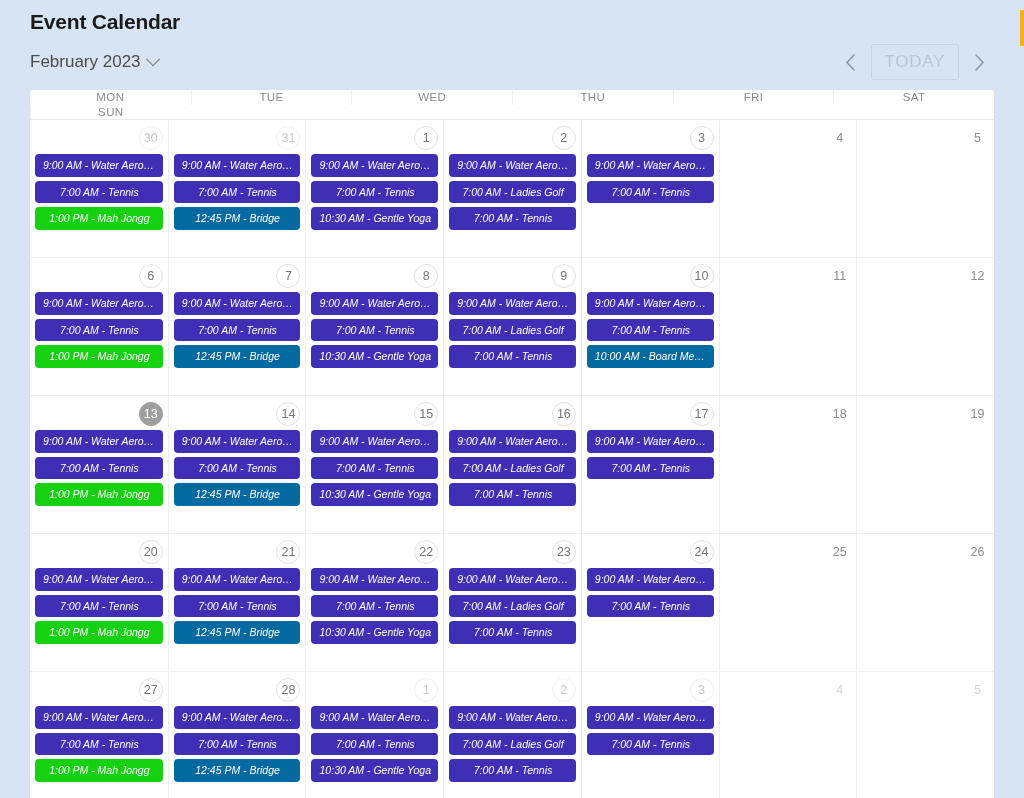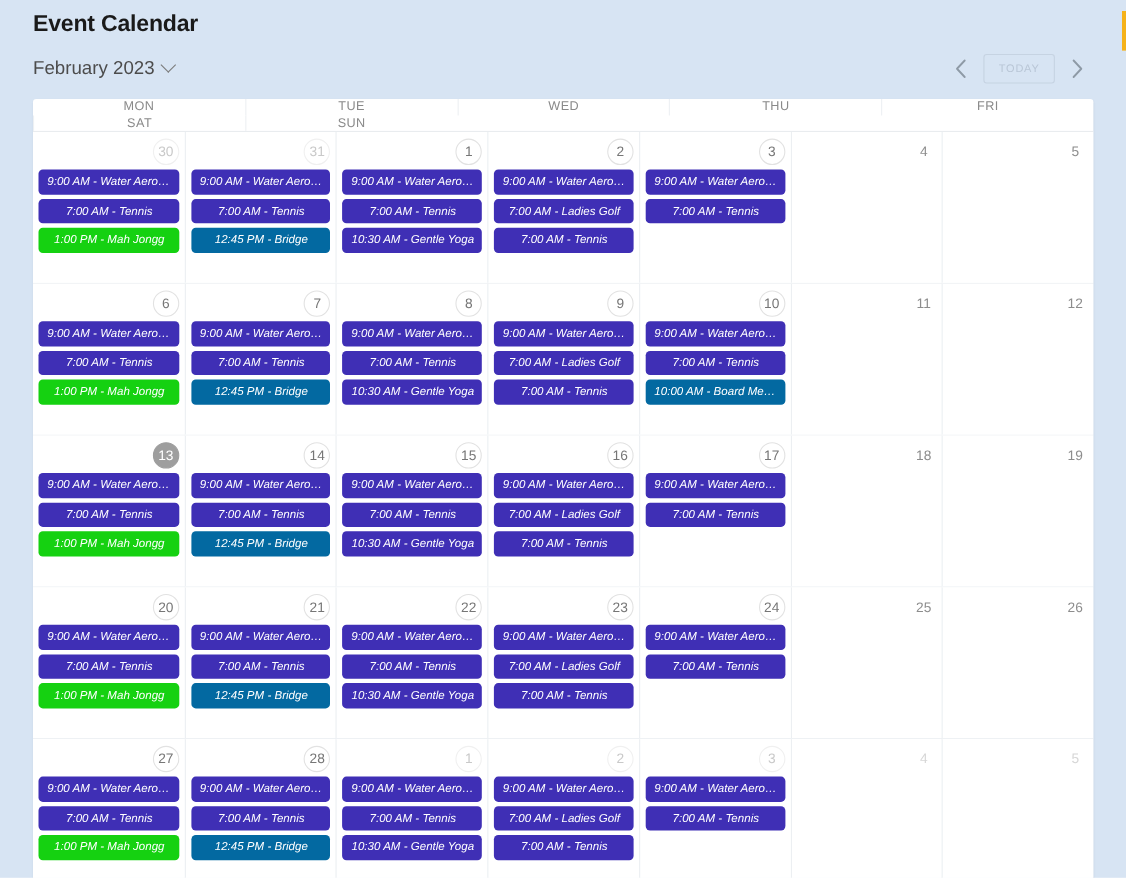--- a/index.html
+++ b/index.html
@@ -55,40 +55,40 @@
     height: 30px;
     display: flex;
     align-items: center;
     justify-content: center;
     cursor: pointer;
     background: transparent;
     border: none;
   }
   .nav-arrow svg { display: block; }
   .today-btn {
-    font-size: 10px;
+    font-size: 17px;
     letter-spacing: 0.7px;
     color: #b9c6d6;
     background: transparent;
     border: 1px solid #c6d3e2;
     border-radius: 3px;
     padding: 7px 13px;
     cursor: default;
     font-family: "Liberation Sans", sans-serif;
   }
   .calendar-panel {
     margin: 0 30px;
     background: #ffffff;
     border-radius: 3px 3px 0 0;
     overflow: hidden;
     box-shadow: 0 1px 2px rgba(0,0,0,0.06);
   }
   .dow-row {
     display: grid;
-    grid-template-columns: repeat(5, 1fr);
+    grid-template-columns: repeat(6, 1fr);
     height: 29px;
     border-bottom: 1px solid #e9ecef;
   }
   .dow-cell {
     display: flex;
     align-items: center;
     justify-content: center;
     font-size: 11.5px;
     color: #8a8a8a;
     letter-spacing: 0.4px;

